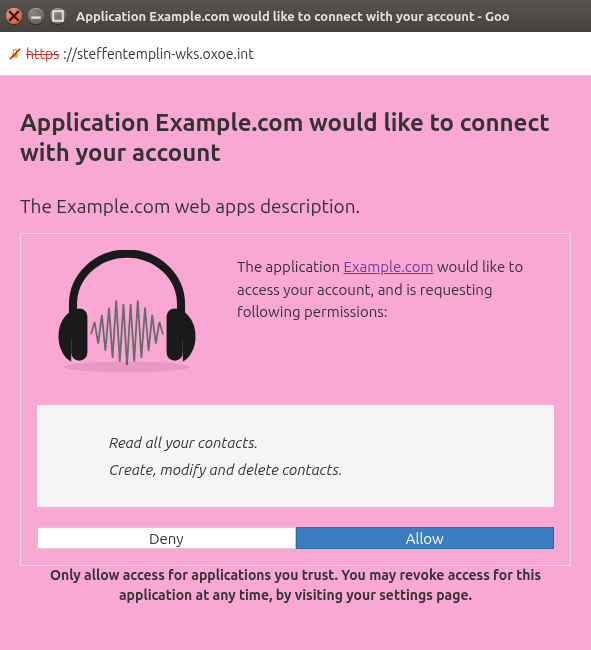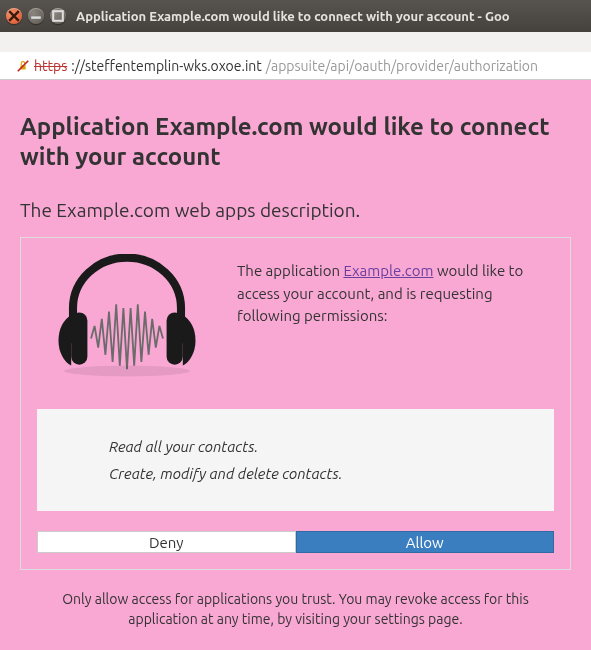--- a/index.html
+++ b/index.html
@@ -29,30 +29,29 @@
   .tb-min, .tb-max { background: radial-gradient(circle at 30% 30%, #8a857d, #5e5a53); color:#ddd; }
   .tb-title {
     flex: 1;
     color: #e6e3de;
     font-weight: bold;
     font-size: 13px;
     white-space: nowrap; overflow: hidden; text-overflow: clip;
     padding-left: 4px;
   }
   .addrbar {
-    height: 28px;
+    height: 44px;
     background: #fff;
     border-bottom: 1px solid #ccc;
     display: flex;
     align-items: center;
-    padding: 0 16px;
+    padding: 0 8px;
     font-size: 14px;
     color: #999;
     gap: 4px;
-    margin-top: 20px;
   }
   .warn-icon {
     width: 14px; height: 14px; position: relative;
   }
   .warn-icon svg { width:14px; height:14px; }
   .strike {
     color: #b33; text-decoration: line-through; font-weight: normal;
   }
   .addr-dark { color: #333; }
   .content {
@@ -127,23 +126,23 @@
   }
   .btn-allow {
     background: #3b7ec0;
     border-color: #2f6aa5;
     color: #fff;
   }
   .footer-note {
     text-align: center;
     font-size: 14px;
     color: #333;
-    margin-top: 20px;
     line-height: 1.4;
     padding: 0 10px;
+    font-weight: bold;
   }
 </style>
 </head>
 <body>
 
 <div class="titlebar">
   <span class="tb-btn tb-close">
     <svg viewBox="0 0 10 10">
         <path d="M2 2 L8 8 M8 2 L2 8" stroke="#3a1a0a" stroke-width="1.5"></path>
       </svg>
@@ -164,21 +163,20 @@
 <div class="addrbar">
   <span class="warn-icon">
     <svg viewBox="0 0 16 16">
       <rect x="5" y="7" width="6" height="5" rx="1" fill="#d9a400"></rect>
       <path d="M6 7 V5 a2 2 0 0 1 4 0 V7" fill="none" stroke="#d9a400" stroke-width="1.3"></path>
       <line x1="2" y1="14" x2="14" y2="2" stroke="#c62828" stroke-width="2"></line>
     </svg>
   </span>
   <span><span class="strike">https</span></span>
     <span class="addr-dark">://steffentemplin-wks.oxoe.int</span>
-    <span>/appsuite/api/oauth/provider/authorization</span>
 </div>
 
 <div class="content">
   <h1>Application Example.com would like to connect with your account</h1>
   <p class="subdesc">The Example.com web apps description.</p>
 
   <div class="panel">
     <div class="app-row">
       <div class="app-icon">
         <svg viewBox="0 0 200 140" width="180" height="126">

